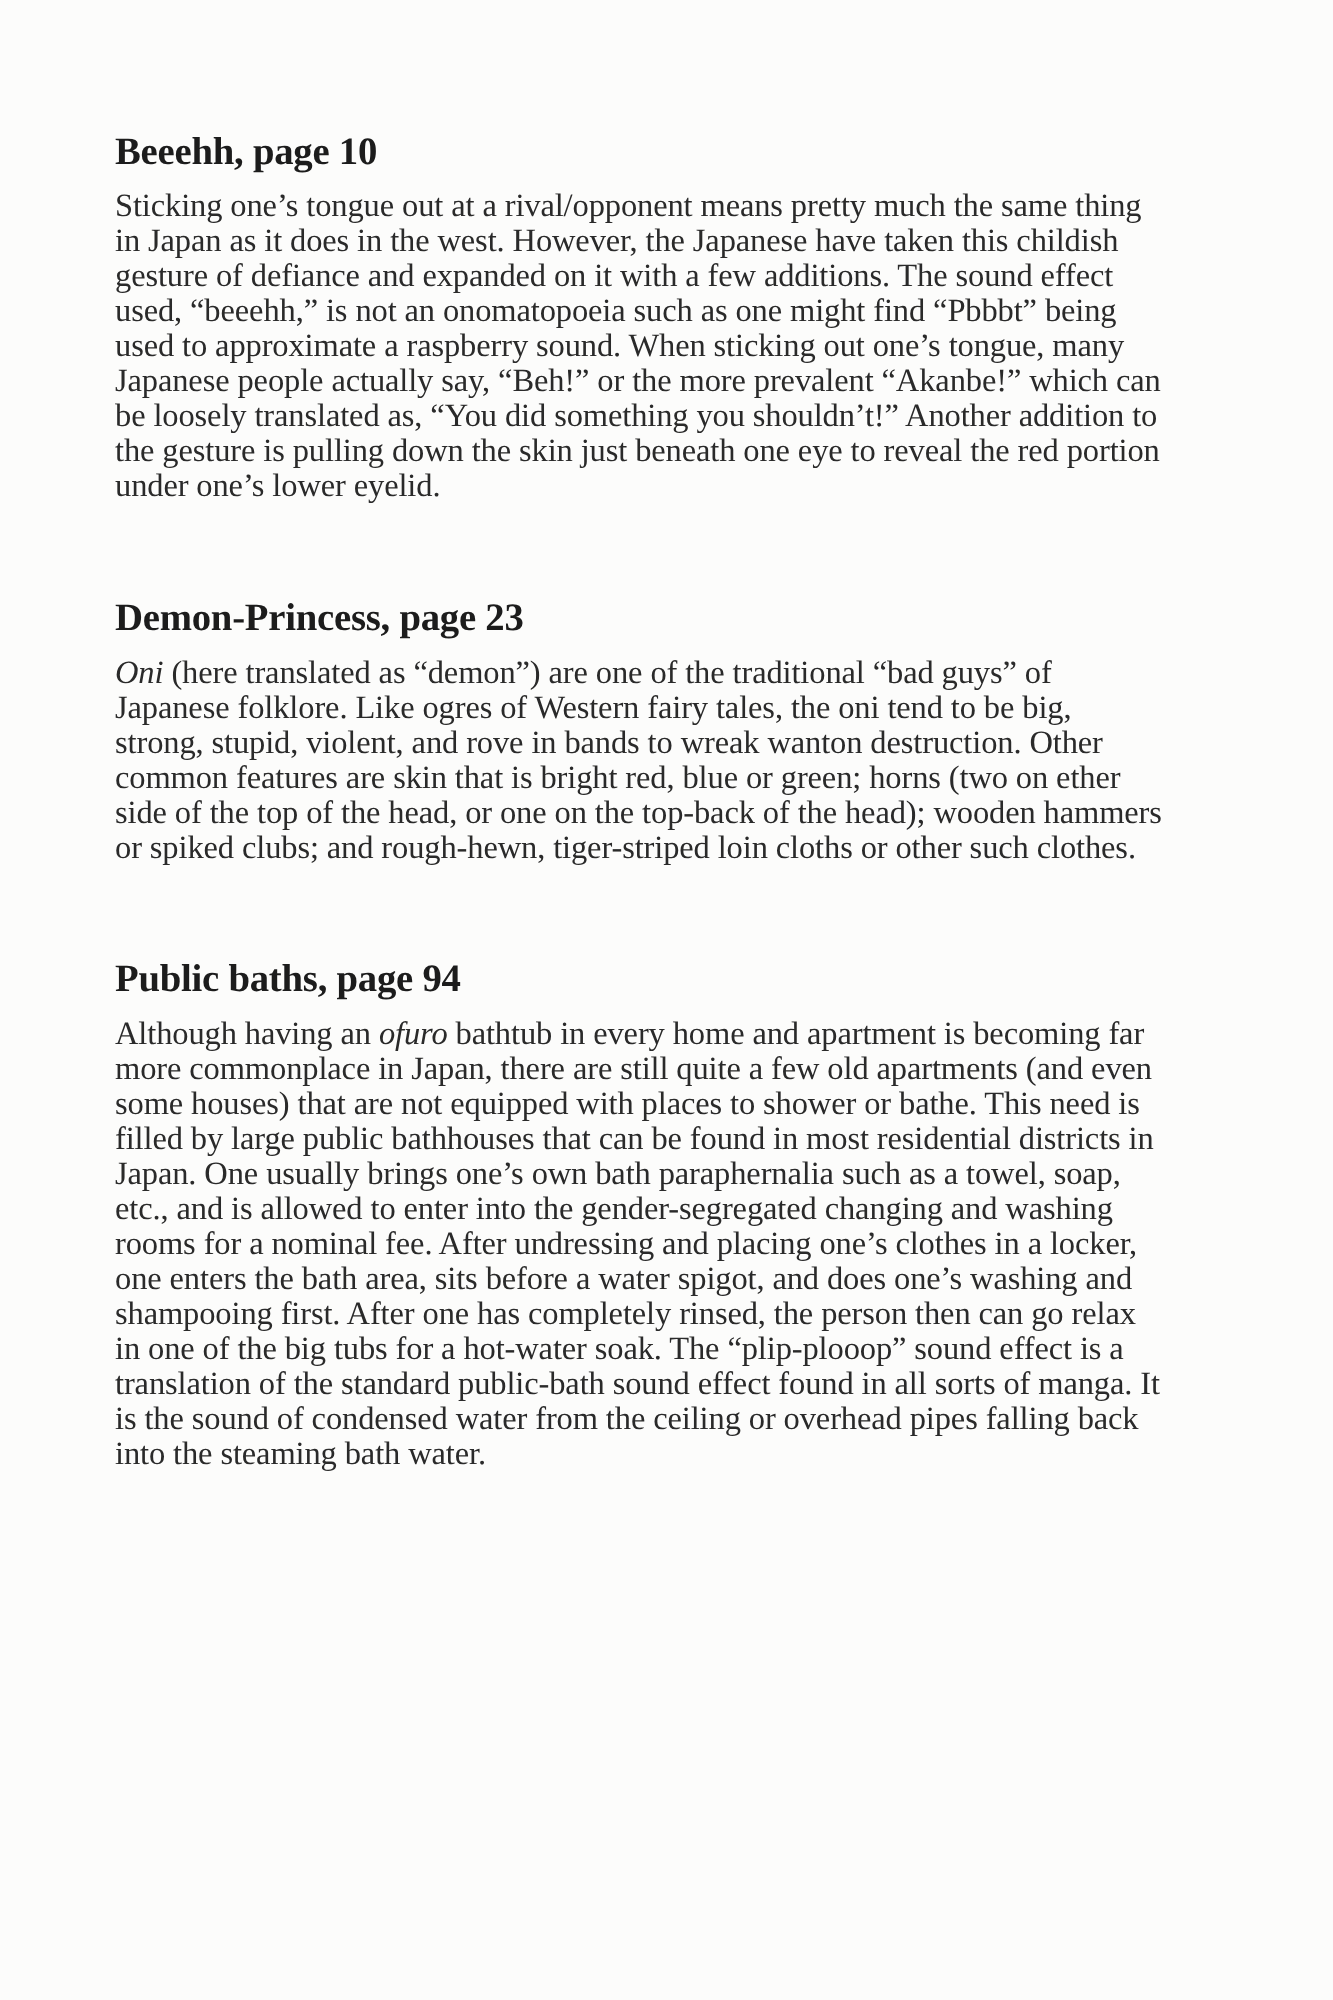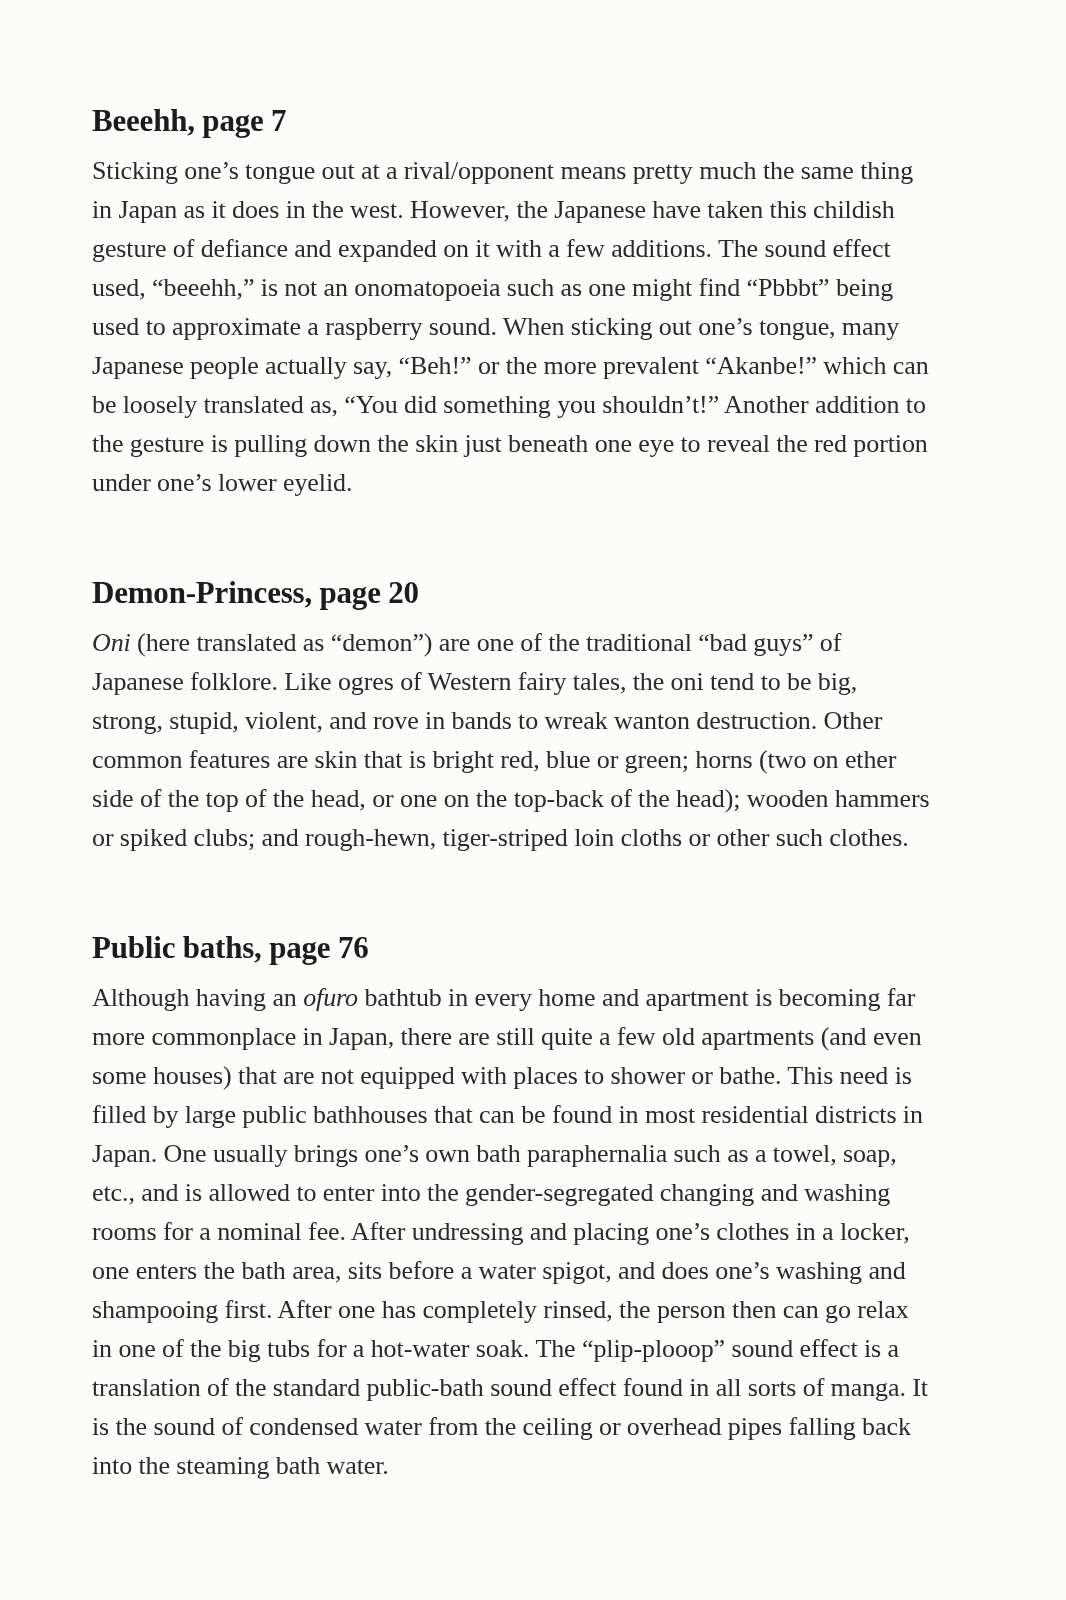--- a/index.html
+++ b/index.html
@@ -29,42 +29,42 @@
     margin: 0 0 13px 0;
     font-size: 31px;
     font-weight: 700;
     letter-spacing: -0.2px;
     color: #1c1c1c;
     line-height: 1.1;
   }
   .note-section p {
     margin: 0;
     font-size: 26px;
-    line-height: 39px;
+    line-height: 28px;
     color: #2a2a2a;
     letter-spacing: -0.1px;
   }
   .note-section p em {
   }
 </style>
 </head>
 <body>
 
 <div class="page">
   <main class="notes">
 
     <section class="note-section">
-      <h2>Beeehh, page 7</h2>
+      <h2>Beeehh, page 10</h2>
       <p><span>Sticking one’s tongue out at a rival/opponent means pretty much the same thing in Japan as it does in the west. However, the Japanese have taken this childish gesture of defiance and expanded on it with a few additions. The sound effect used, “beeehh,” is not an onomatopoeia such as one might find “Pbbbt” being used to approximate a raspberry sound. When sticking out one’s tongue, many Japanese people actually say, “Beh!” or the more prevalent “Akanbe!” which can be loosely translated as, “You did something you shouldn’t!” Another addition to the gesture is pulling down the skin just beneath one eye to reveal the red portion under one’s lower eyelid.</span></p>
     </section>
 
     <section class="note-section">
-      <h2>Demon-Princess, page 20</h2>
+      <h2>Demon-Princess, page 23</h2>
       <p><em>Oni</em><span> (here translated as “demon”) are one of the traditional “bad guys” of Japanese folklore. Like ogres of Western fairy tales, the oni tend to be big, strong, stupid, violent, and rove in bands to wreak wanton destruction. Other common features are skin that is bright red, blue or green; horns (two on ether side of the top of the head, or one on the top-back of the head); wooden hammers or spiked clubs; and rough-hewn, tiger-striped loin cloths or other such clothes.</span></p>
     </section>
 
     <section class="note-section">
-      <h2>Public baths, page 76</h2>
+      <h2>Public baths, page 94</h2>
       <p><span>Although having an </span><em>ofuro</em><span> bathtub in every home and apartment is becoming far more commonplace in Japan, there are still quite a few old apartments (and even some houses) that are not equipped with places to shower or bathe. This need is filled by large public bathhouses that can be found in most residential districts in Japan. One usually brings one’s own bath paraphernalia such as a towel, soap, etc., and is allowed to enter into the gender-segregated changing and washing rooms for a nominal fee. After undressing and placing one’s clothes in a locker, one enters the bath area, sits before a water spigot, and does one’s washing and shampooing first. After one has completely rinsed, the person then can go relax in one of the big tubs for a hot-water soak. The “plip-plooop” sound effect is a translation of the standard public-bath sound effect found in all sorts of manga. It is the sound of condensed water from the ceiling or overhead pipes falling back into the steaming bath water.</span></p>
     </section>
 
   </main>
 </div>
 
 </body></html>

